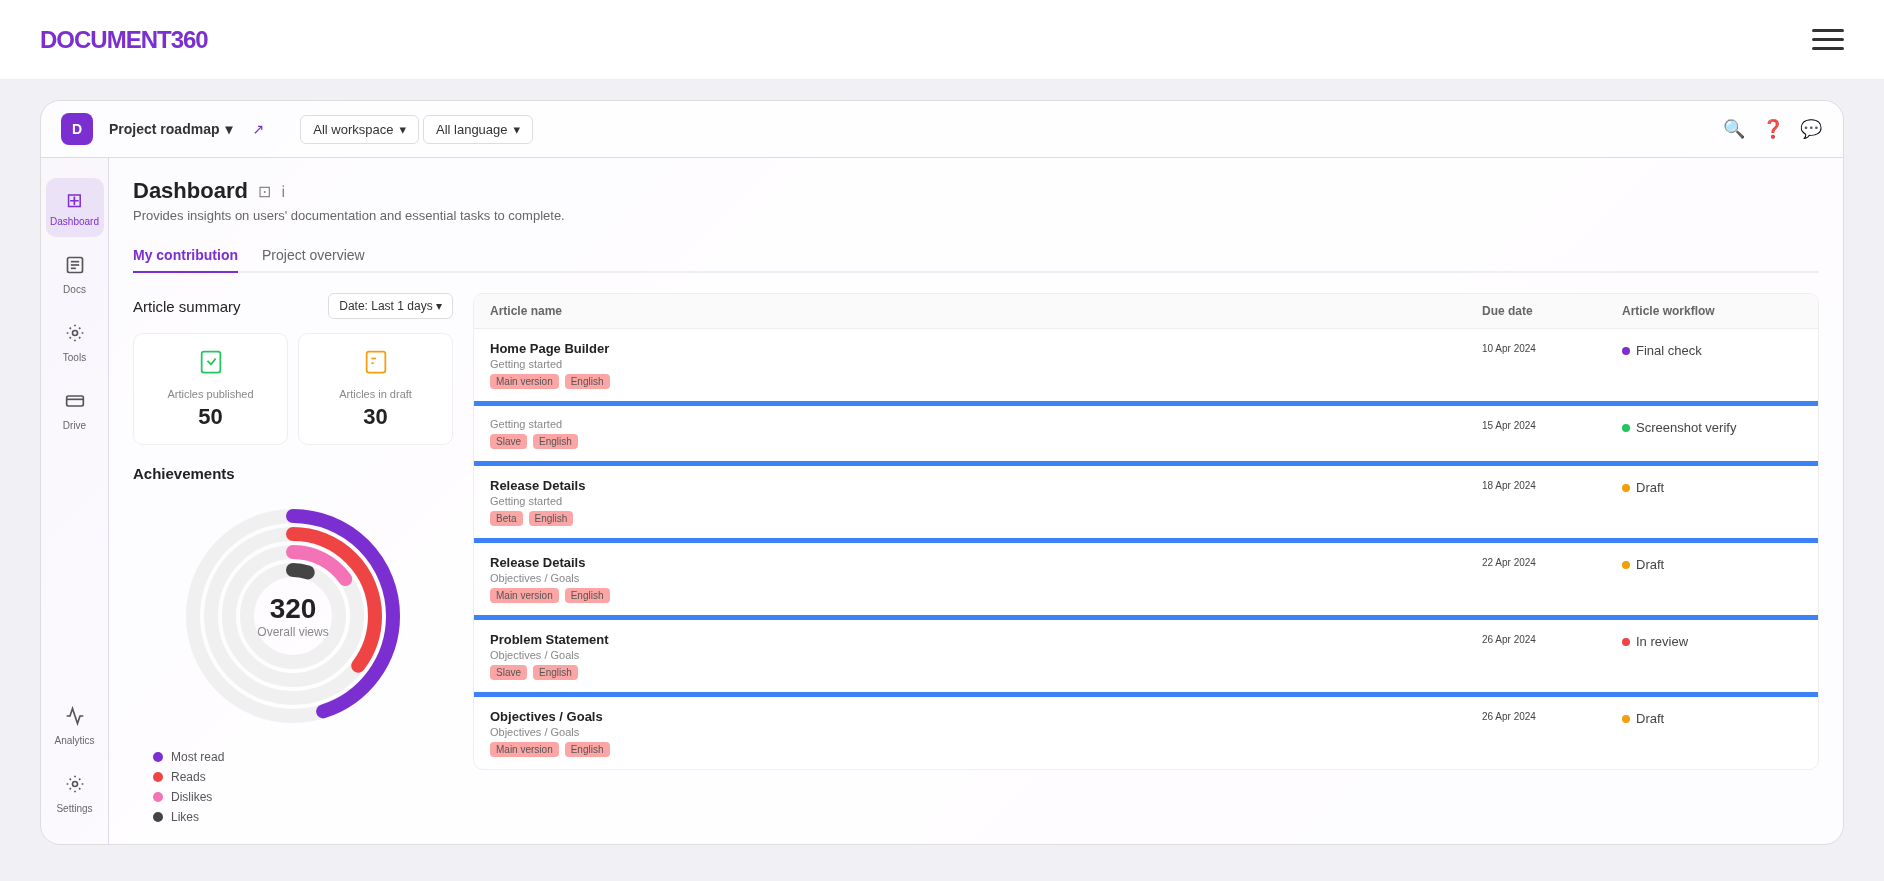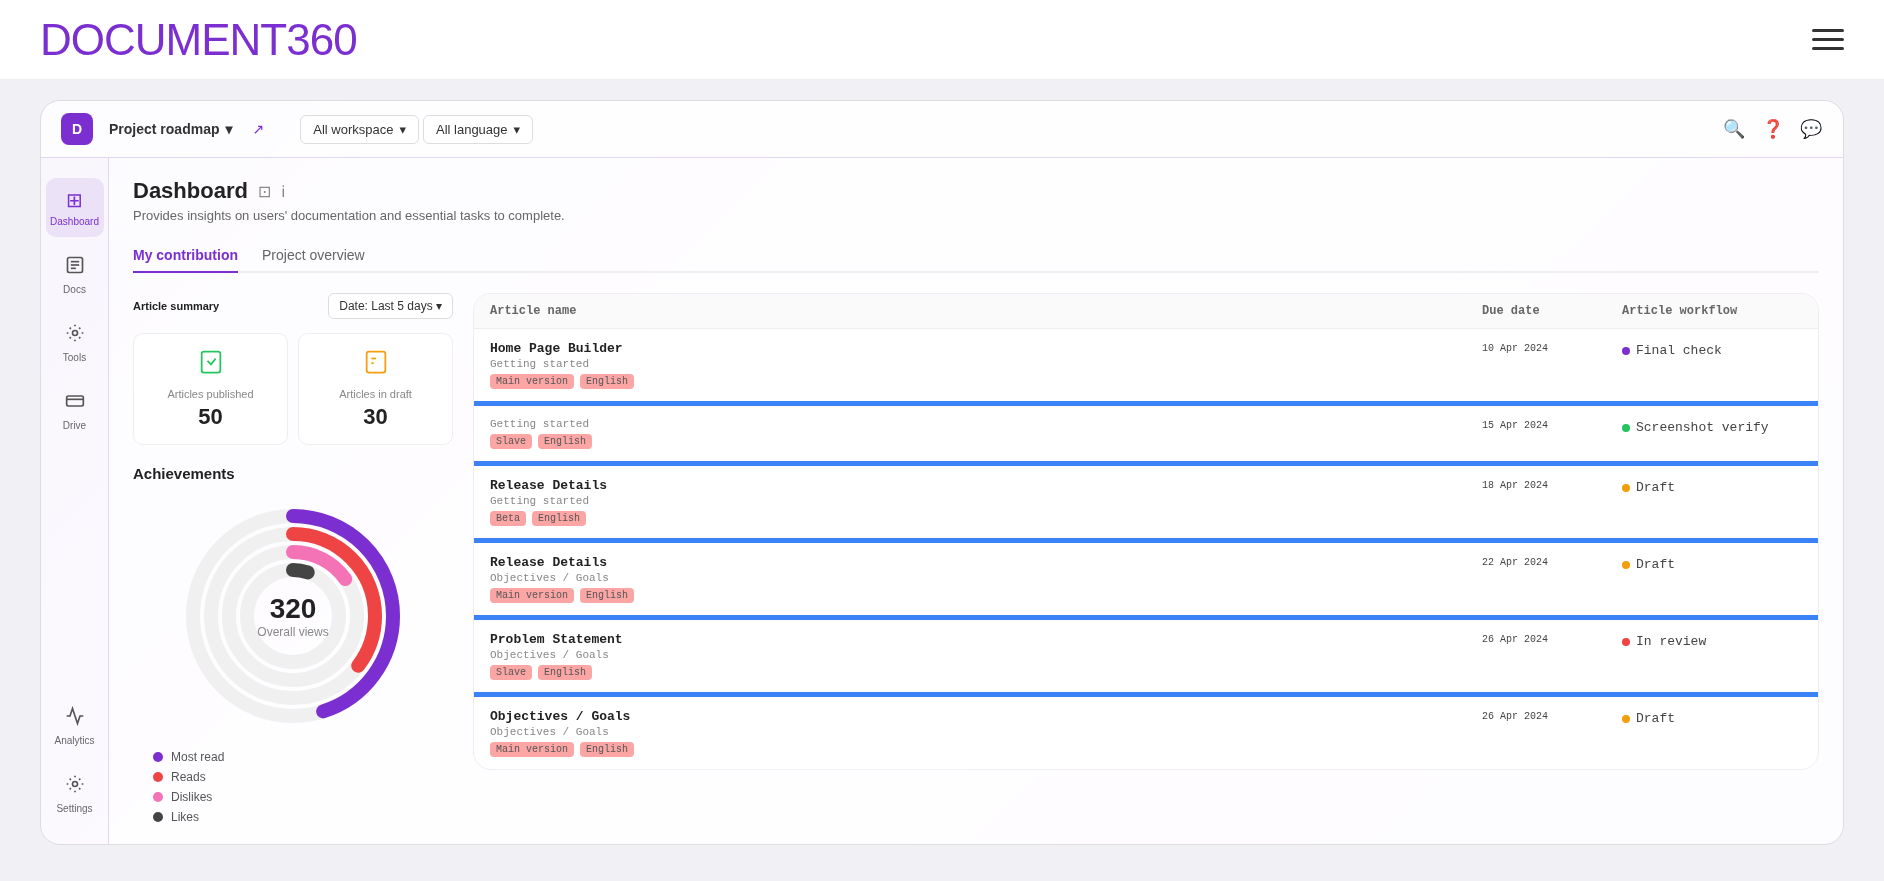--- a/index.html
+++ b/index.html
@@ -10,22 +10,22 @@
       background: #fff;
       display: flex;
       align-items: center;
       justify-content: space-between;
       padding: 0 40px;
       height: 80px;
       border-bottom: 1px solid #eee;
     }
     .logo { display: flex; align-items: center; }
     .logo-text {
-      font-size: 44px;
-      font-weight: 400;
+      font-size: 24px;
+      font-weight: 700;
       color: #7B2FD0;
       letter-spacing: -1px;
     }
     .hamburger { display: flex; flex-direction: column; gap: 6px; cursor: pointer; }
     .hamburger span { display: block; width: 32px; height: 3px; background: #333; border-radius: 2px; }
 
     
     .main-wrapper {
       padding: 20px 40px 20px 40px;
       background: #f0f0f5;
@@ -167,21 +167,21 @@
     
     .left-panel { width: 320px; flex-shrink: 0; }
 
     
     .section-header {
       display: flex;
       align-items: center;
       justify-content: space-between;
       margin-bottom: 14px;
     }
-    .section-title { font-size: 11px; font-weight: 700; color: #222; }
+    .section-title { font-size: 15px; font-weight: 400; color: #222; }
     .date-filter {
       border: 1px solid #ddd;
       border-radius: 6px;
       padding: 5px 10px;
       font-size: 12px;
       background: #fff;
       cursor: pointer;
       color: #333;
     }
 
@@ -224,21 +224,21 @@
     
     .right-panel { flex: 1; }
 
     
     .sub-tabs { display: flex; gap: 20px; margin-bottom: 14px; align-items: center; }
     .sub-tab { font-size: 13px; color: #666; cursor: pointer; padding: 4px 0; }
     .sub-tab.active { color: #7B2FD0; font-weight: 600; border-bottom: 2px solid #7B2FD0; }
     .view-all { margin-left: auto; font-size: 13px; color: #7B2FD0; cursor: pointer; font-weight: 500; }
 
     
-    .table-wrapper { border: 1px solid #eee; border-radius: 18px; overflow: hidden; background: #fff; font-family: Liberation Mono, monospace; }
+    .table-wrapper { border: 1px solid #eee; border-radius: 10px; overflow: hidden; background: #fff; }
     .table-header {
       display: grid;
       grid-template-columns: 1fr 140px 180px;
       padding: 10px 16px;
       background: #fafafa;
       border-bottom: 1px solid #eee;
     }
     .th { font-size: 12px; font-weight: 600; color: #666; text-transform: none; }
     .table-row {
       display: grid;
@@ -379,21 +379,21 @@
           </div>
         </div>
 
         <div class="two-col">
 
           <div class="left-panel">
 
             <div class="section-header">
               <span class="section-title">Article summary</span>
               <button class="date-filter">
-                <span>Date: Last 5 days</span> ▾
+                <span>Date: Last 1 days</span> ▾
               </button>
             </div>
 
             <div class="stats-cards">
 
 
               <div class="stat-card">
                 <div class="stat-icon">
                   <svg width="28" height="28" viewBox="0 0 24 24" fill="none" stroke="#22C55E" stroke-width="1.5">
                       <rect x="4" y="3" width="16" height="18" rx="2"></rect>

